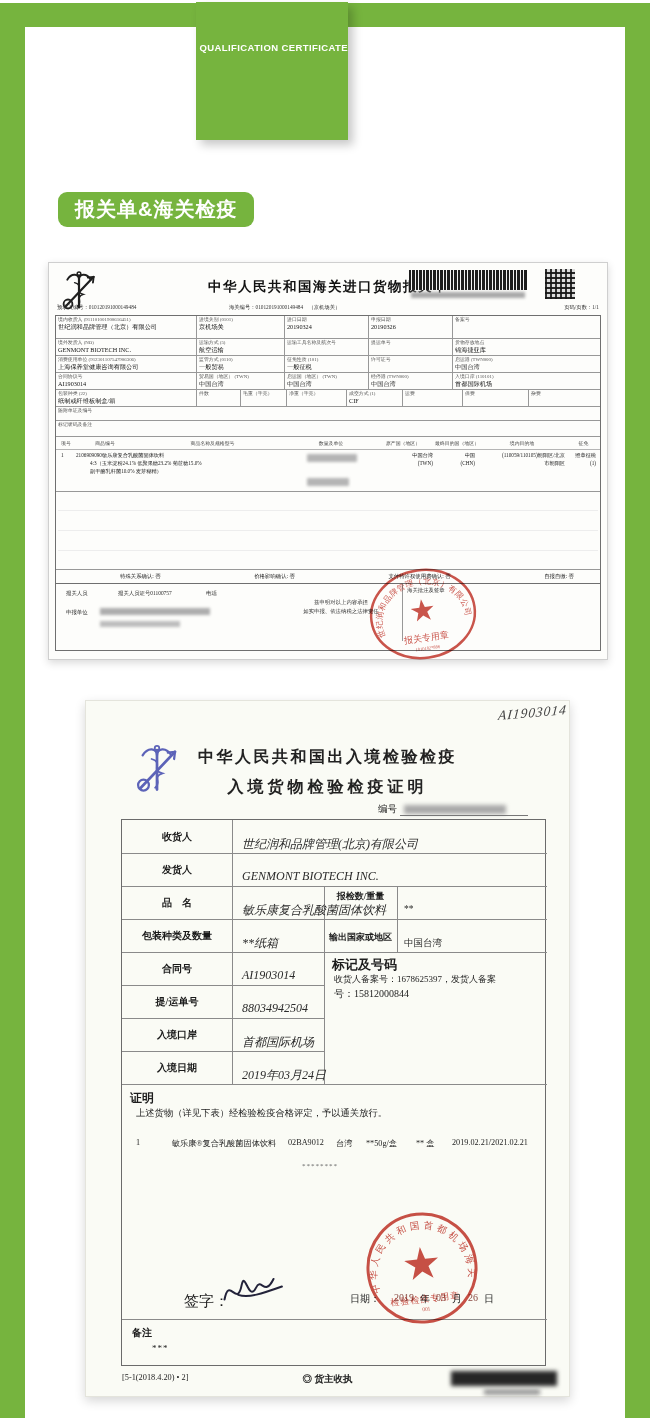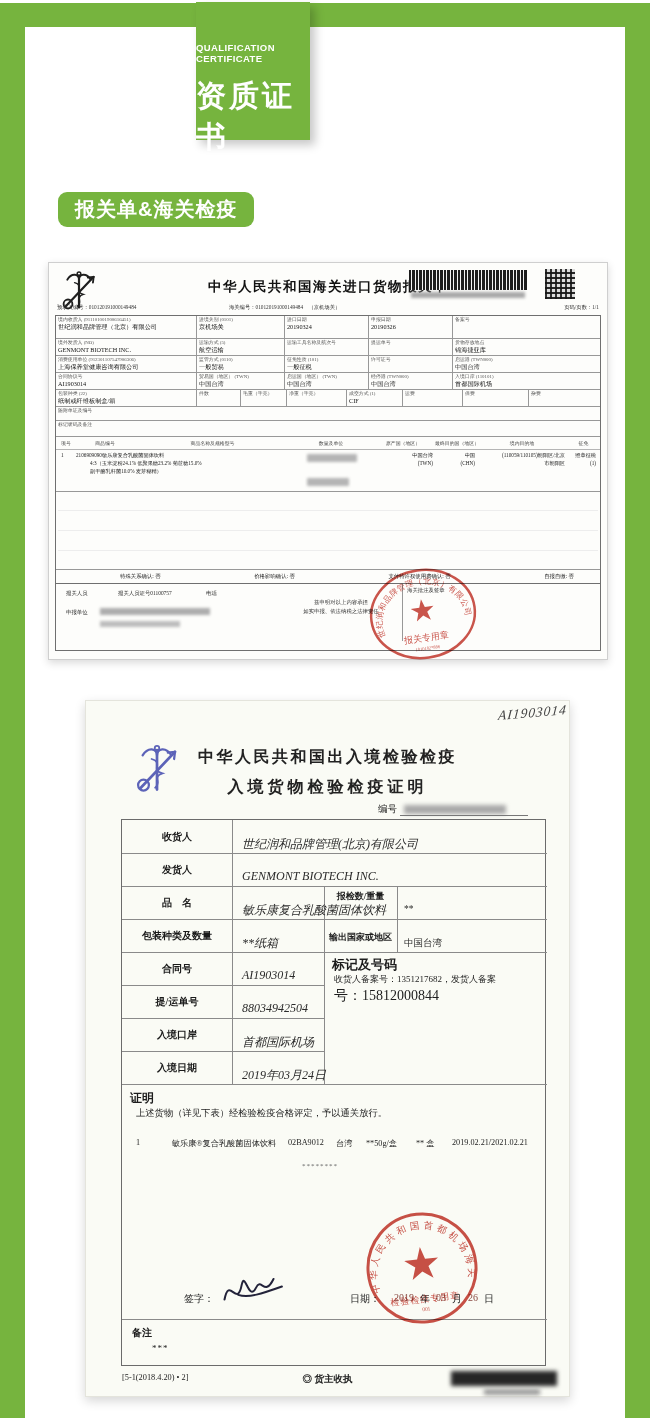--- a/index.html
+++ b/index.html
@@ -7,23 +7,23 @@
     position: relative; width: 650px; height: 1418px; margin: 0;
     background: #76b43e; overflow: hidden;
     font-family: "Liberation Sans", sans-serif;
   }
   .abs { position: absolute; }
   .topline { position: absolute; top: 0; left: 0; right: 0; height: 3px; background: #fff; }
   .panel { position: absolute; left: 25px; top: 27px; width: 600px; height: 1391px; background: #ffffff; }
 
   
   .badge {
-    position: absolute; left: 196px; top: 2px; width: 114px; height: 138px;
+    position: absolute; left: 196px; top: 2px; width: 152px; height: 138px;
     background: #76b43e; box-shadow: 5px 5px 9px rgba(0,0,0,.22);
-    color: #fff; text-align: left; z-index: 5;
+    color: #fff; text-align: right; z-index: 5;
   }
   .badge-en { display: block; margin-top: 40px; font-size: 9.5px; font-weight: 700; letter-spacing: .4px; }
   .badge-zh { display: block; margin-top: 12px; font-size: 30px; font-weight: 700; letter-spacing: 3px; }
   .pill {
     position: absolute; left: 58px; top: 192px; height: 35px; line-height: 35px;
     padding: 0 17px; background: #76b43e; border-radius: 9px;
     color: #fff; font-size: 20px; font-weight: 700; letter-spacing: 1px; z-index: 4;
   }
 
   
@@ -115,31 +115,31 @@
 
   .d2-box { left: 35px; top: 118px; width: 425px; height: 547px; border: 1px solid #6b6b6b; color: #1d1d1d; }
   .d2-box .hl { position: absolute; left: 0; height: 1px; background: #8a8a8a; }
   .d2-box .vl { position: absolute; width: 1px; background: #8a8a8a; }
   .lab { position: absolute; left: 0; width: 110px; text-align: center; font-weight: 700; font-size: 10px; color: #1a1a1a; white-space: nowrap; }
   .val { position: absolute; left: 120px; font-size: 12px; color: #2a2a2a; white-space: nowrap; font-style: italic; }
   .lab2 { position: absolute; left: 202px; width: 73px; text-align: center; font-weight: 700; font-size: 9px; white-space: nowrap; }
   .val2 { position: absolute; left: 282px; font-size: 9.5px; color: #2a2a2a; white-space: nowrap; }
   .marks-label { position: absolute; left: 210px; top: 136px; font-weight: 700; font-size: 13px; }
   .marks-l1 { position: absolute; left: 212px; top: 153px; font-size: 9px; }
-  .marks-l2 { position: absolute; left: 212px; top: 167px; font-size: 14px; }
+  .marks-l2 { position: absolute; left: 212px; top: 167px; font-size: 10px; }
 
   .cert-label { position: absolute; left: 8px; top: 270px; font-weight: 700; font-size: 12px; }
   .cert-text { position: absolute; left: 14px; top: 287px; font-size: 9.3px; white-space: nowrap; }
   .goods-head, .goods-row { position: absolute; left: 14px; right: 4px; display: flex; font-size: 8.2px; white-space: nowrap; }
   .goods-head { top: 304px; } .goods-row { top: 318px; }
   .g1 { width: 24px; } .g2 { width: 128px; text-align: center; } .g3 { width: 48px; }
   .g4 { width: 30px; } .g5 { width: 50px; } .g6 { width: 36px; } .g7 { flex: 1; }
   .stars { position: absolute; left: 180px; top: 342px; font-size: 7px; color: #666; letter-spacing: 1px; }
 
-  .sign-label { position: absolute; left: 62px; top: 472px; font-size: 10px; }
+  .sign-label { position: absolute; left: 62px; top: 472px; font-size: 15px; }
   .signature { position: absolute; left: 96px; top: 448px; width: 72px; height: 42px; color: #23233a; transform: rotate(-3deg); }
   .date-label { position: absolute; left: 228px; top: 472px; font-size: 10px; }
   .date-parts { position: absolute; left: 272px; top: 472px; font-size: 10px; display: flex; gap: 6px; }
   .dt { color: #8a4a42; } .du { color: #222; }
   .remark-label { position: absolute; left: 10px; top: 506px; font-weight: 700; font-size: 10px; }
   .remark-val { position: absolute; left: 30px; top: 523px; font-size: 9px; letter-spacing: 1px; }
 
   .f-left { left: 36px; top: 672px; font-size: 8.3px; color: #222; }
   .f-center { left: 0; right: 0; top: 672px; text-align: center; font-size: 9.5px; font-weight: 700; color: #222; }
   .f-bar { left: 365px; top: 670px; width: 106px; height: 15px; background: #262626; filter: blur(2.2px); }
@@ -149,21 +149,20 @@
     transform: rotate(-6deg); color: #c64238; z-index: 6; }
 </style>
 </head>
 <body>
 
 <div class="topline"></div>
 <div class="panel"></div>
 
 <div class="badge">
   <span class="badge-en">QUALIFICATION CERTIFICATE</span>
-  <span class="badge-zh">资质证书</span>
 </div>
 
 <div class="pill">报关单&amp;海关检疫</div>
 
 <div class="doc1">
 
   <svg class="abs d1-logo" viewBox="0 0 60 60">
     <g stroke="currentColor" fill="none" stroke-linecap="round">
       <path d="M12 52 L50 12" stroke-width="3"></path>
       <circle cx="15" cy="49" r="6" stroke-width="2.5"></circle>
@@ -462,21 +461,21 @@
 
     <div class="lab" style="top:109px">包装种类及数量</div>
     <div class="val" style="top:115px">**纸箱</div>
     <div class="lab2" style="top:111px">输出国家或地区</div>
     <div class="val2" style="top:117px">中国台湾</div>
 
     <div class="lab" style="top:142px">合同号</div>
     <div class="val" style="top:148px">AI1903014</div>
 
     <div class="marks-label">标记及号码</div>
-    <div class="marks-l1">收货人备案号：1351217682，发货人备案</div>
+    <div class="marks-l1">收货人备案号：1678625397，发货人备案</div>
     <div class="marks-l2">号：15812000844</div>
 
     <div class="lab" style="top:175px">提/运单号</div>
     <div class="val" style="top:181px">88034942504</div>
 
     <div class="lab" style="top:208px">入境口岸</div>
     <div class="val" style="top:214px">首都国际机场</div>
 
     <div class="lab" style="top:241px">入境日期</div>
     <div class="val" style="top:247px">2019年03月24日</div>

